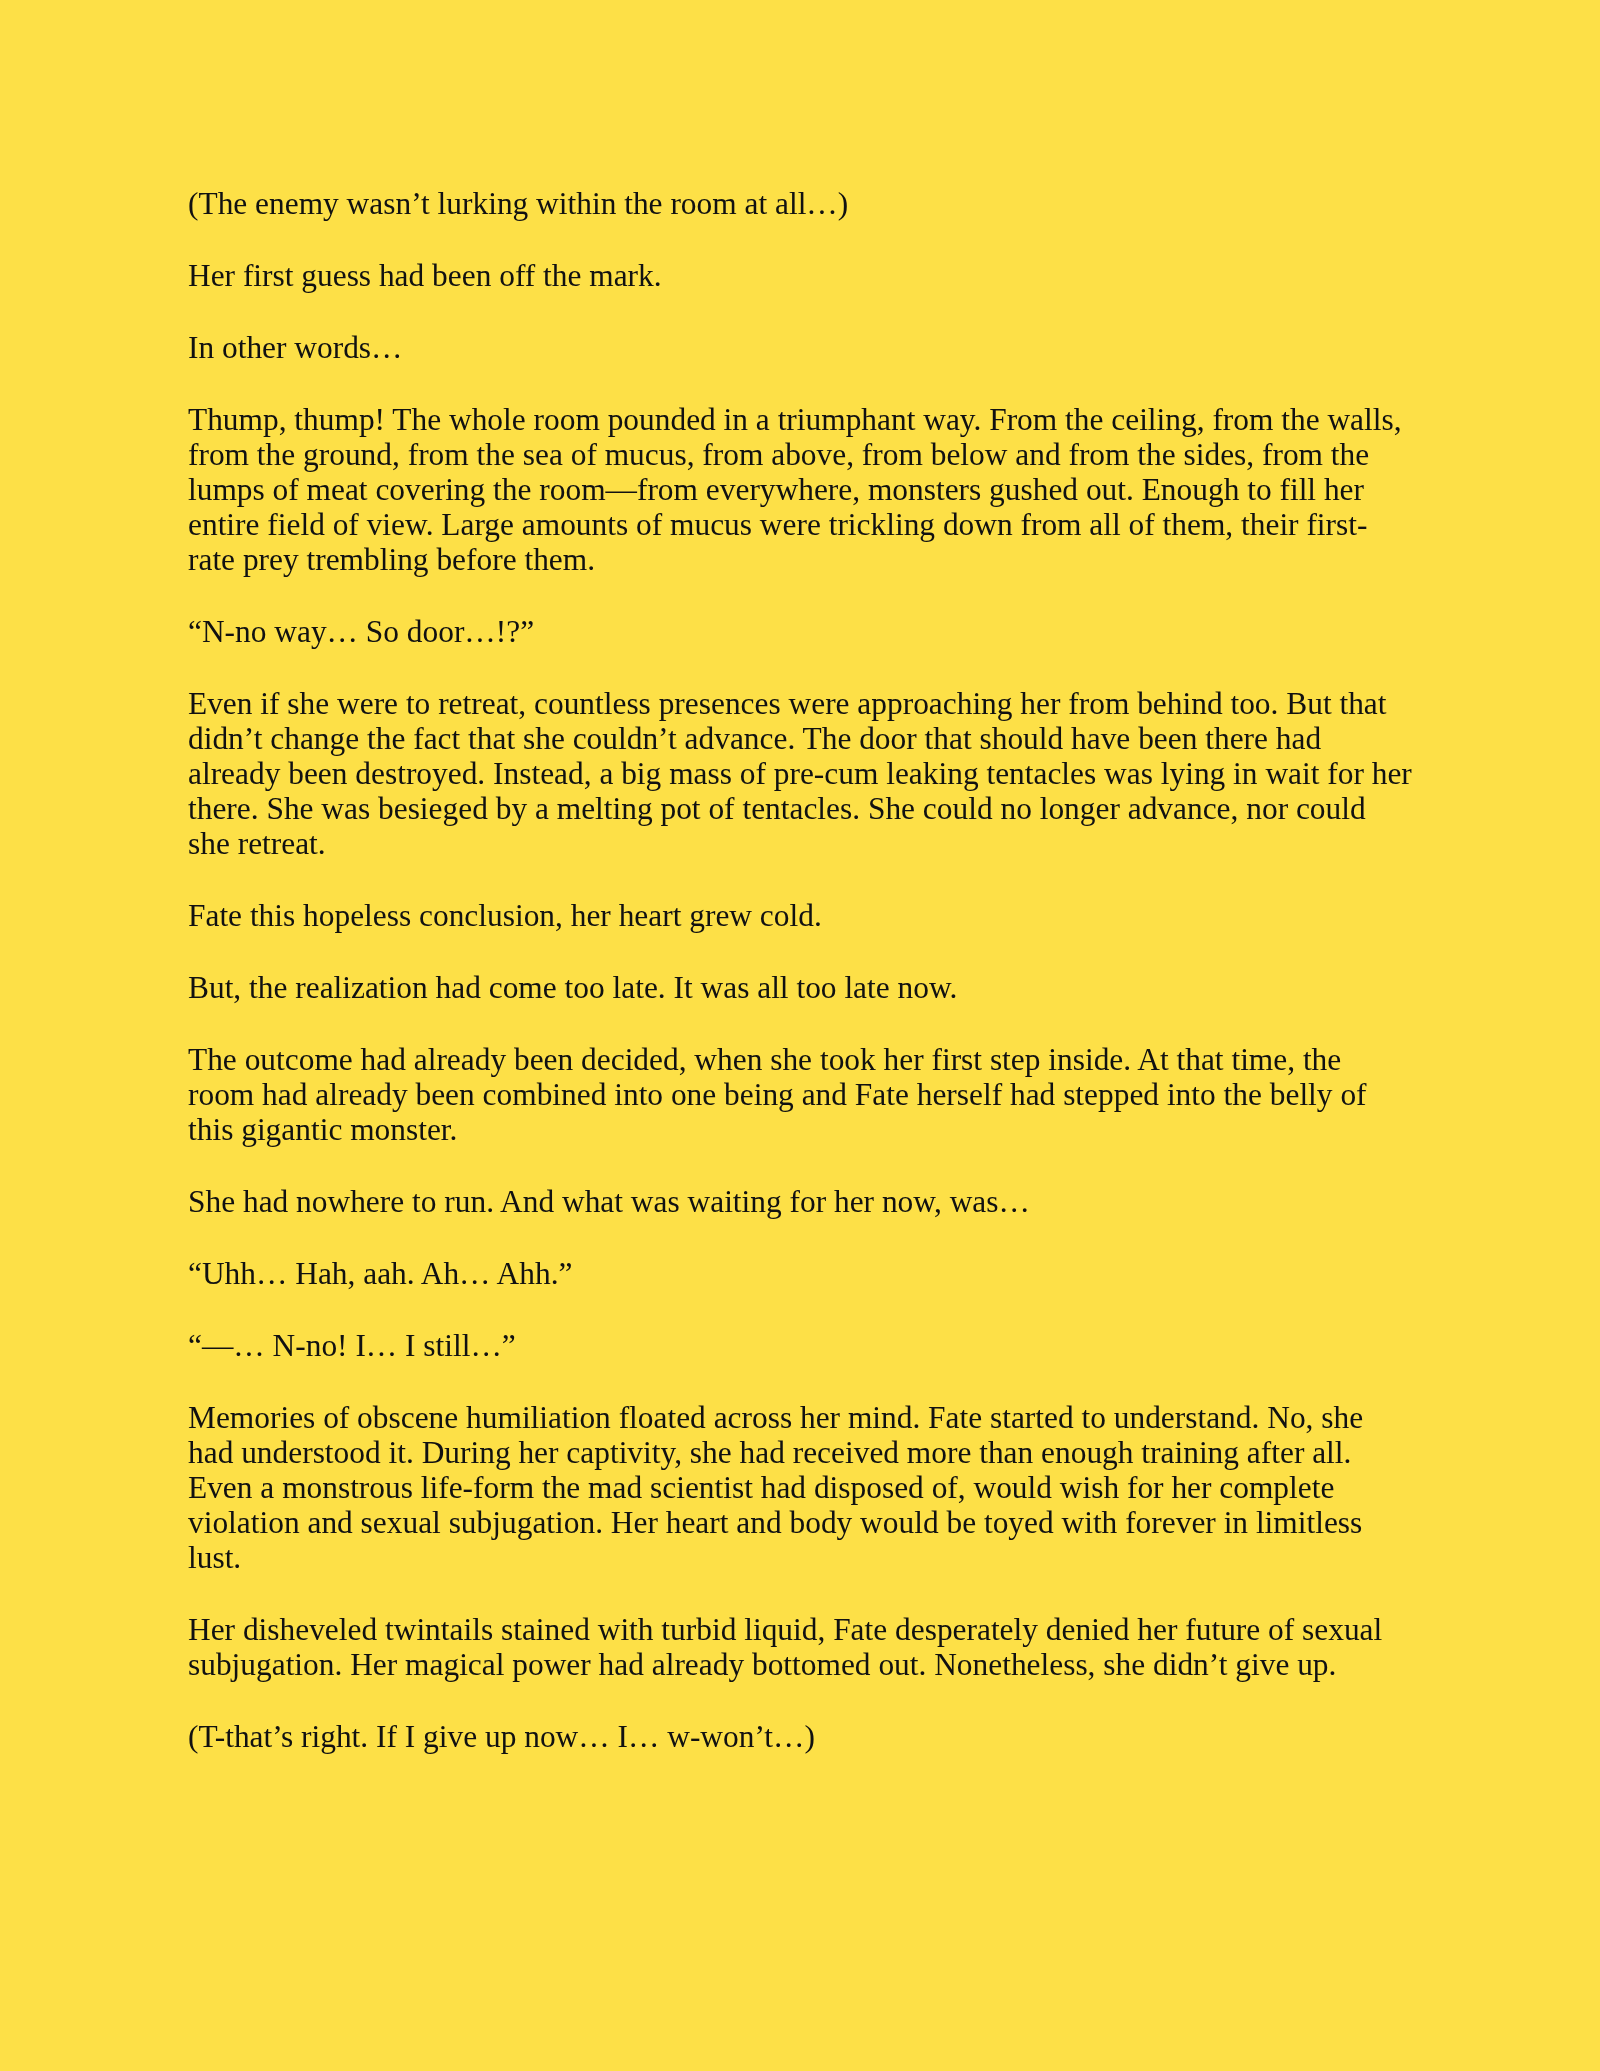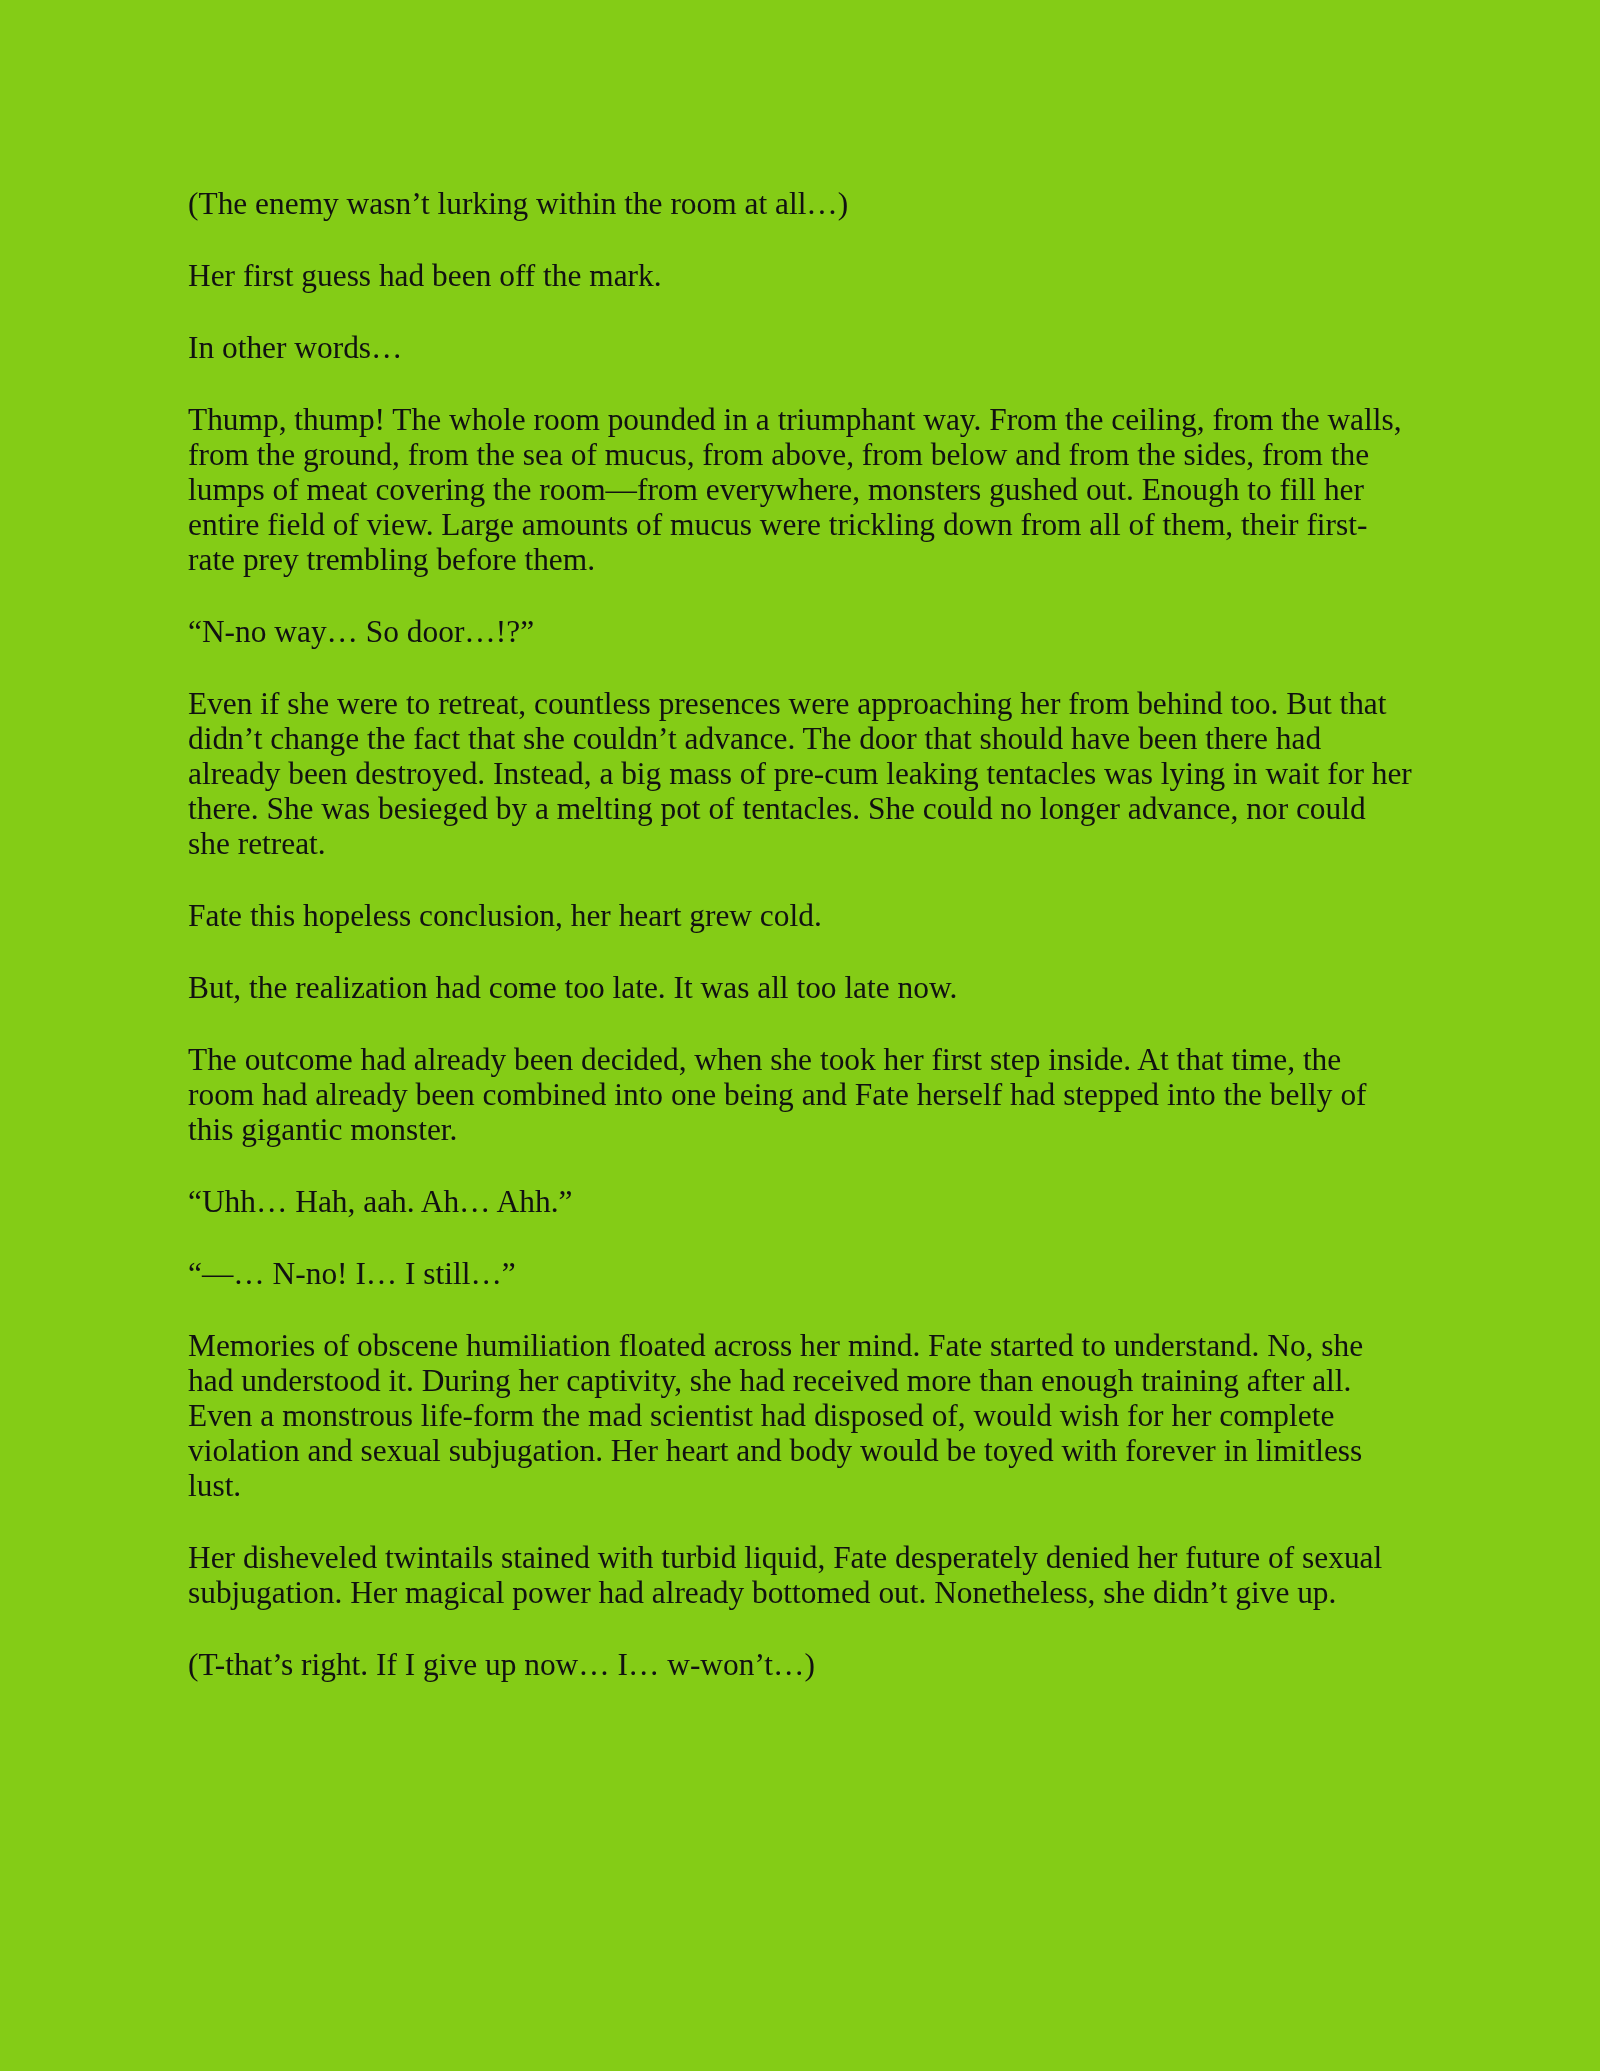--- a/index.html
+++ b/index.html
@@ -4,21 +4,21 @@
 <style>
   html, body {
     margin: 0;
     padding: 0;
     background: #ffffff;
   }
   .page {
     position: relative;
     width: 1600px;
     height: 2071px;
-    background: #84cc16;
+    background: #fde047;
     box-sizing: border-box;
     padding: 186px 188px 0 188px;
     font-family: "Liberation Serif", "DejaVu Serif", serif;
     font-size: 31.4px;
     line-height: 35px;
     color: #111111;
     text-align: left;
     overflow: hidden;
   }
   .page p {
@@ -32,18 +32,19 @@
 <main class="page">
   <p>(The enemy wasn’t lurking within the room at all…)</p>
   <p>Her first guess had been off the mark.</p>
   <p>In other words…</p>
   <p>Thump, thump! The whole room pounded in a triumphant way. From the ceiling, from the walls, from the ground, from the sea of mucus, from above, from below and from the sides, from the lumps of meat covering the room—from everywhere, monsters gushed out. Enough to fill her entire field of view. Large amounts of mucus were trickling down from all of them, their first-rate prey trembling before them.</p>
   <p>“N-no way… So door…!?”</p>
   <p>Even if she were to retreat, countless presences were approaching her from behind too. But that didn’t change the fact that she couldn’t advance. The door that should have been there had already been destroyed. Instead, a big mass of pre-cum leaking tentacles was lying in wait for her there. She was besieged by a melting pot of tentacles. She could no longer advance, nor could she retreat.</p>
   <p>Fate this hopeless conclusion, her heart grew cold.</p>
   <p>But, the realization had come too late. It was all too late now.</p>
   <p>The outcome had already been decided, when she took her first step inside. At that time, the room had already been combined into one being and Fate herself had stepped into the belly of this gigantic monster.</p>
+  <p>She had nowhere to run. And what was waiting for her now, was…</p>
   <p>“Uhh… Hah, aah. Ah… Ahh.”</p>
   <p>“—… N-no! I… I still…”</p>
   <p>Memories of obscene humiliation floated across her mind. Fate started to understand. No, she had understood it. During her captivity, she had received more than enough training after all. Even a monstrous life-form the mad scientist had disposed of, would wish for her complete violation and sexual subjugation. Her heart and body would be toyed with forever in limitless lust.</p>
   <p>Her disheveled twintails stained with turbid liquid, Fate desperately denied her future of sexual subjugation. Her magical power had already bottomed out. Nonetheless, she didn’t give up.</p>
   <p>(T-that’s right. If I give up now… I… w-won’t…)</p>
 </main>
 
 </body></html>

